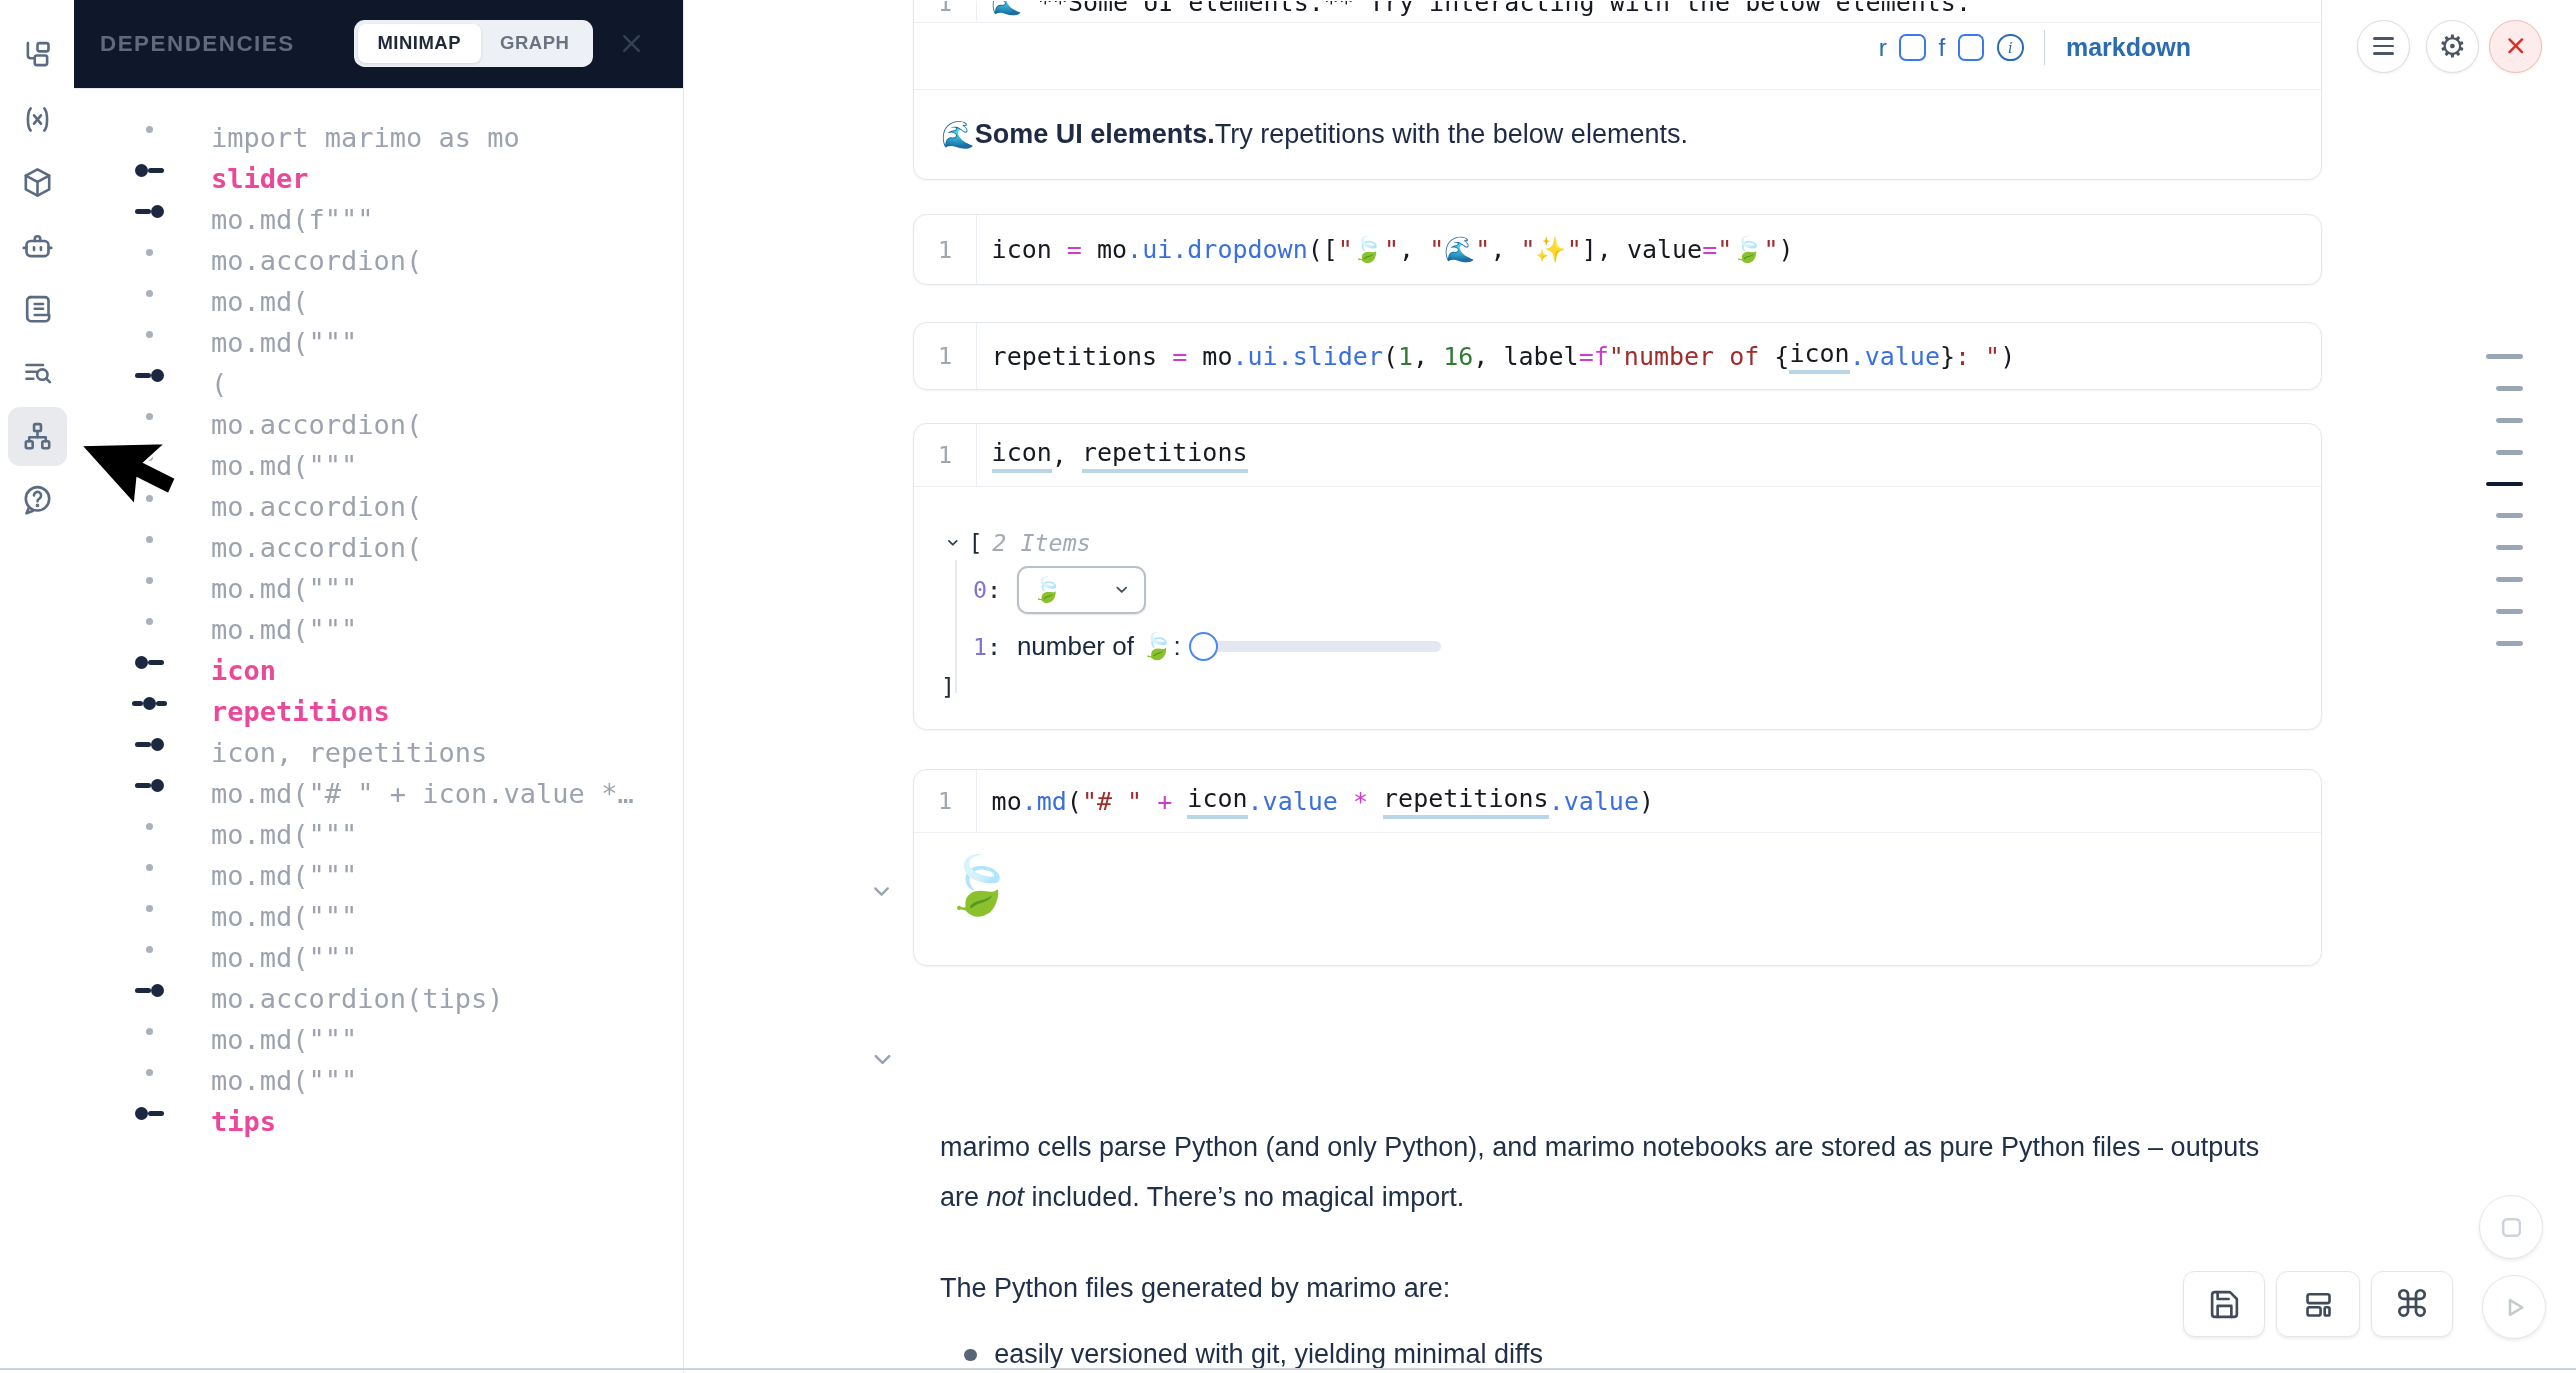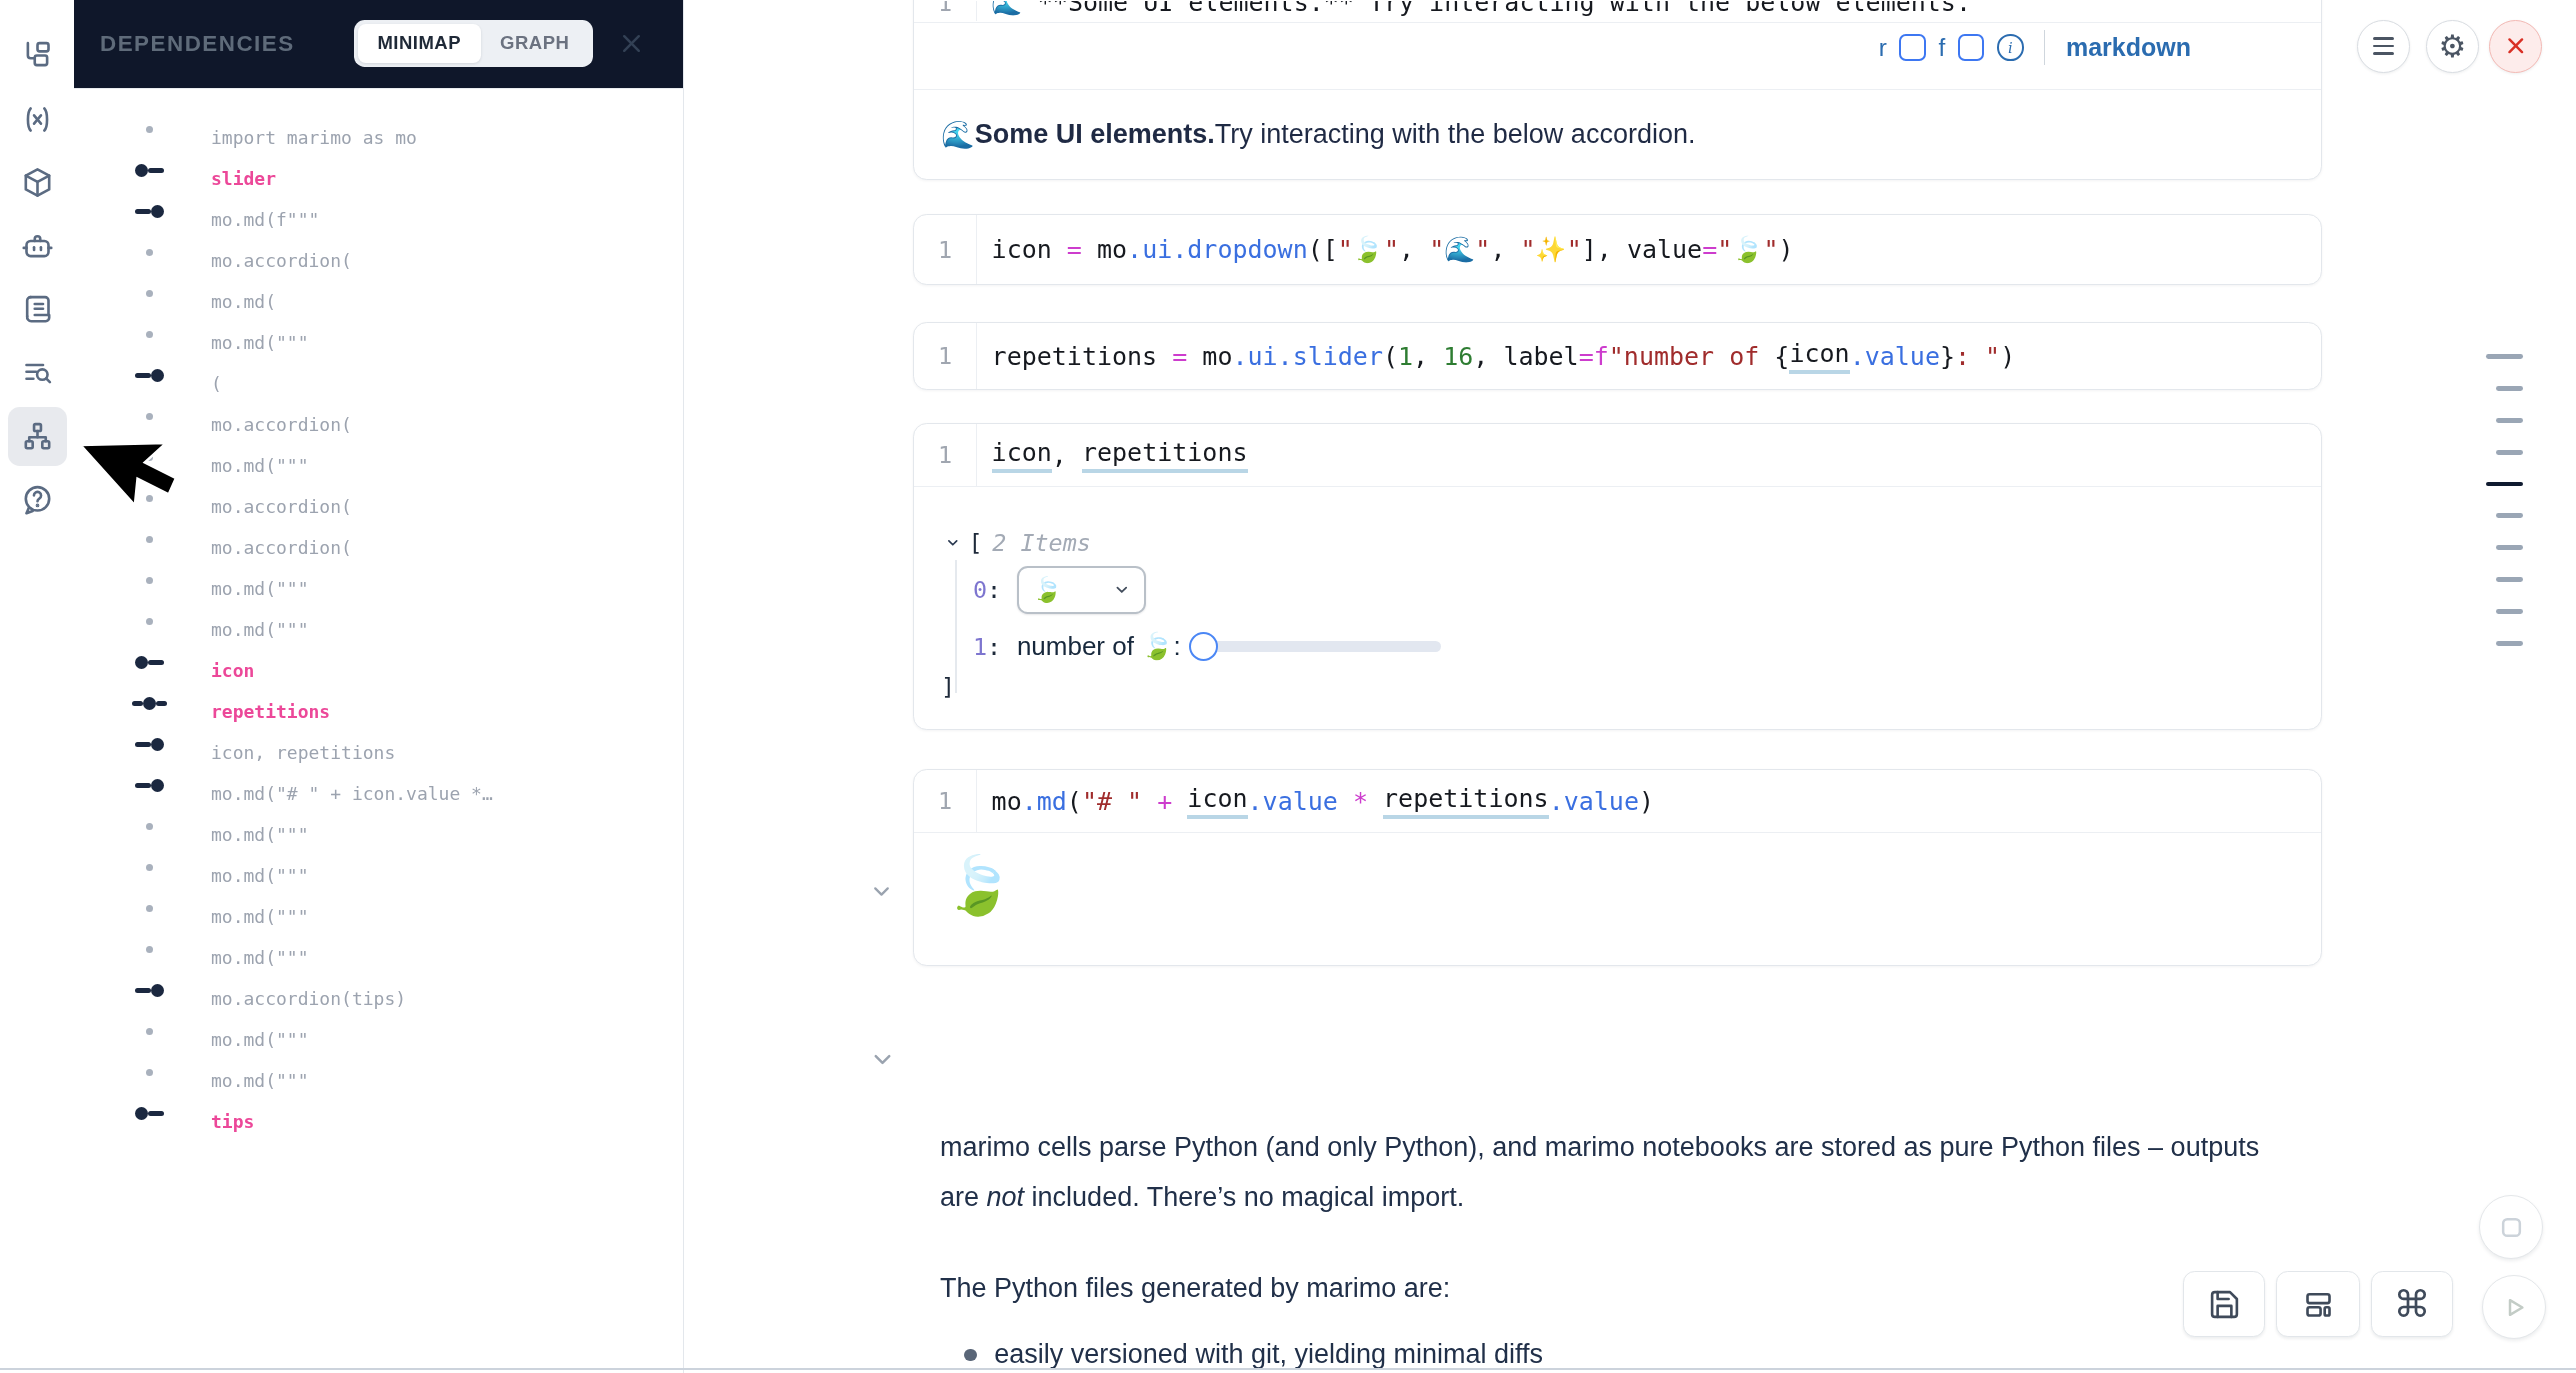--- a/index.html
+++ b/index.html
@@ -15,21 +15,21 @@
   .phead{position:absolute;top:0;left:0;width:100%;height:88px;border-bottom:1.5px solid #e8ebef;background:#0f172a;}
   .ptitle{position:absolute;left:26px;top:31px;font-size:22.4px;font-weight:700;letter-spacing:1.5px;color:#5f6b7a;}
   .ptabs{position:absolute;left:280px;top:19.5px;height:47px;background:#edf0f4;border-radius:10.7px;display:flex;align-items:center;padding:0 3.9px;}
   .ptab{height:39px;padding:0 19.5px;display:flex;align-items:center;border-radius:7.8px;font-size:18.5px;font-weight:700;letter-spacing:0.5px;color:#6b7280;}
   .ptab.active{background:#fff;color:#1f2937;box-shadow:0 1px 2.9px rgba(15,23,42,.12);}
   .pclose{position:absolute;left:543px;top:29px;width:29px;height:29px;display:flex;align-items:center;justify-content:center;}
   .pclose svg{stroke:#334155;stroke-width:2.4;stroke-linecap:round;}
   .mlist{position:absolute;top:109px;left:0;width:100%;}
   .mrow{height:41px;display:flex;align-items:center;padding-left:51px;}
   .glyph{width:49px;display:flex;align-items:center;justify-content:center;flex:none;}
-  .mtext{margin-left:37px;font-family:"DejaVu Sans Mono",monospace;font-size:18px;white-space:pre;margin-top:16px;}
+  .mtext{margin-left:37px;font-family:"DejaVu Sans Mono",monospace;font-size:27px;white-space:pre;margin-top:16px;}
   .mrow.muted .mtext{color:#9ca3af;}
   .mrow.dark .mtext{color:#ec4899;font-weight:600;}
   .g-dot{width:6.8px;height:6.8px;border-radius:3.9px;background:#a9b1bd;}
   .g-big{width:12.7px;height:12.7px;border-radius:6.8px;background:#1b2840;flex:none;}
   .g-line{width:16.6px;height:4.9px;border-radius:2.9px;background:#1b2840;flex:none;}
   .g-line2{width:10.7px;height:4.9px;border-radius:2.9px;background:#1b2840;flex:none;}
   
   .cell{position:absolute;left:913px;width:1407px;background:#fff;border:1.5px solid #e3e7ec;border-radius:13.7px;box-shadow:0 1px 2.9px rgba(15,23,42,.05);}
   .gutter{position:absolute;left:0;top:0;bottom:0;width:62px;display:flex;align-items:center;justify-content:center;
           color:#a0a6b0;font-family:"DejaVu Sans Mono",monospace;font-size:23.4px;border-right:1.5px solid #eceff3;}
@@ -380,21 +380,21 @@
       <span class="tcheck"></span>
       <span class="tlet">f</span>
       <span class="tcheck"></span>
       <span class="tinfo">i</span>
       <span class="tdivider"></span>
       <span class="tmode">markdown</span>
     </div>
     <div class="a-output">
         <span>🌊 </span>
         <span style="font-weight: 700;">Some UI elements.</span>
-        <span> Try interacting with the below accordion.</span>
+        <span> Try repetitions with the below elements.</span>
       </div>
   </div>
 
   <div class="cell" id="cellB">
     <div class="gutter">1</div>
     <div class="codeline"><span class="tk-v">icon </span><span class="tk-o">=</span><span class="tk-v"> mo</span><span class="tk-fn">.ui.dropdown</span><span class="tk-v">([</span><span class="tk-s">"🍃"</span><span class="tk-v">, </span><span class="tk-s">"🌊"</span><span class="tk-v">, </span><span class="tk-s">"✨"</span><span class="tk-v">], value</span><span class="tk-o">=</span><span class="tk-s">"🍃"</span><span class="tk-v">)</span></div>
   </div>
 
   <div class="cell" id="cellC">
     <div class="gutter">1</div>

